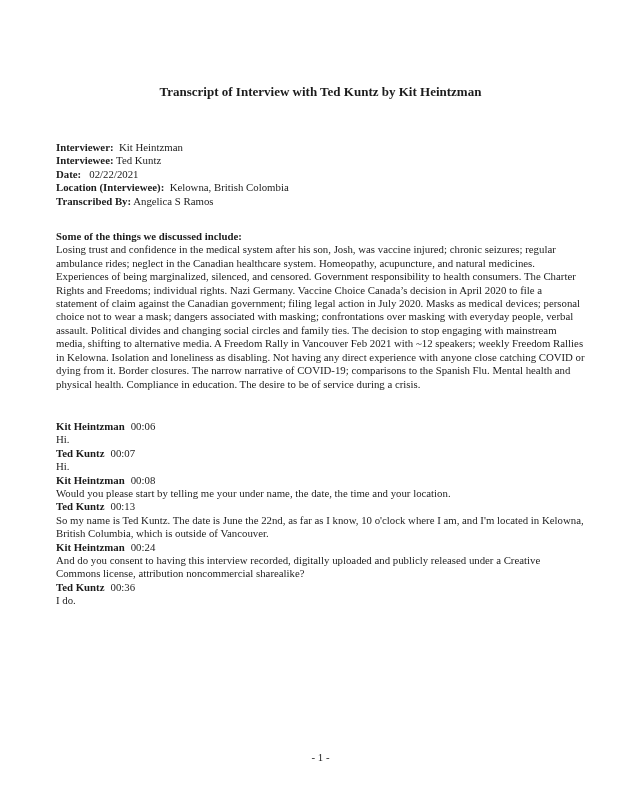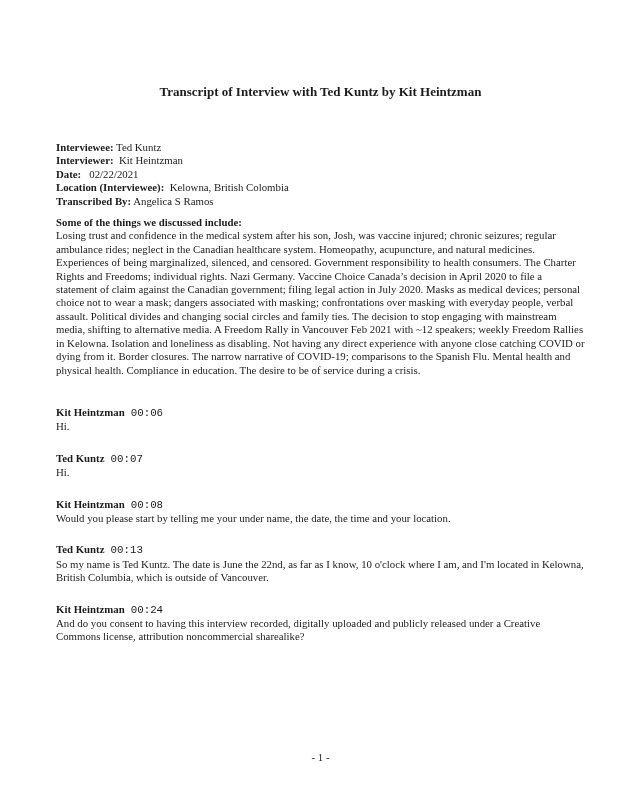--- a/index.html
+++ b/index.html
@@ -30,59 +30,57 @@
   .metadata {
     margin-top: 42px;
   }
   .meta-row .meta-label {
     font-weight: bold;
   }
   .meta-row .meta-value {
     white-space: pre-wrap;
   }
   .summary {
-    margin-top: 8px;
+    margin-top: 22px;
   }
   .summary-heading {
     font-weight: bold;
   }
   .summary-body {
     margin: 0;
   }
   .dlg {
-    margin-top: 18px;
   }
   .dlg.first {
     margin-top: 29px;
   }
   .speaker-name {
     font-weight: bold;
   }
   .timestamp {
     margin-left: 6px;
-    font-family: Liberation Mono, monospace;
   }
   .footer {
     position: absolute;
     top: 751px;
     left: 56px;
     width: 529px;
     text-align: center;
   }
 </style>
 </head>
 <body>
 
 <div class="page">
 
   <h1 class="doc-title">Transcript of Interview with Ted Kuntz by Kit Heintzman</h1>
 
   <div class="metadata">
+    <div class="meta-row"><span class="meta-label">Interviewer:</span><span class="meta-value">  Kit Heintzman</span></div>
     <div class="meta-row"><span class="meta-label">Interviewee:</span><span class="meta-value"> Ted Kuntz</span></div>
-    <div class="meta-row"><span class="meta-label">Interviewer:</span><span class="meta-value">  Kit Heintzman</span></div>
     <div class="meta-row"><span class="meta-label">Date:</span><span class="meta-value">   02/22/2021</span></div>
     <div class="meta-row"><span class="meta-label">Location (Interviewee):</span><span class="meta-value">  Kelowna, British Colombia</span></div>
     <div class="meta-row"><span class="meta-label">Transcribed By:</span><span class="meta-value"> Angelica S Ramos</span></div>
   </div>
 
   <div class="summary">
     <div class="summary-heading">Some of the things we discussed include:</div>
     <p class="summary-body">Losing trust and confidence in the medical system after his son, Josh, was vaccine injured; chronic seizures; regular ambulance rides; neglect in the Canadian healthcare system. Homeopathy, acupuncture, and natural medicines. Experiences of being marginalized, silenced, and censored. Government responsibility to health consumers. The Charter Rights and Freedoms; individual rights. Nazi Germany. Vaccine Choice Canada’s decision in April 2020 to file a statement of claim against the Canadian government; filing legal action in July 2020. Masks as medical devices; personal choice not to wear a mask; dangers associated with masking; confrontations over masking with everyday people, verbal assault. Political divides and changing social circles and family ties. The decision to stop engaging with mainstream media, shifting to alternative media. A Freedom Rally in Vancouver Feb 2021 with ~12 speakers; weekly Freedom Rallies in Kelowna. Isolation and loneliness as disabling. Not having any direct experience with anyone close catching COVID or dying from it. Border closures. The narrow narrative of COVID-19; comparisons to the Spanish Flu. Mental health and physical health. Compliance in education. The desire to be of service during a crisis.</p>
   </div>
 
@@ -104,16 +102,20 @@
   <div class="dlg">
     <div><span class="speaker-name">Ted Kuntz</span><span class="timestamp">00:13</span></div>
     <div class="dlg-text">So my name is Ted Kuntz. The date is June the 22nd, as far as I know, 10 o'clock where I am, and I'm located in Kelowna, British Columbia, which is outside of Vancouver.</div>
   </div>
 
   <div class="dlg">
     <div><span class="speaker-name">Kit Heintzman</span><span class="timestamp">00:24</span></div>
     <div class="dlg-text">And do you consent to having this interview recorded, digitally uploaded and publicly released under a Creative Commons license, attribution noncommercial sharealike?</div>
   </div>
 
+  <div class="dlg">
+    <div><span class="speaker-name">Ted Kuntz</span><span class="timestamp">00:36</span></div>
+    <div class="dlg-text">I do.</div>
+  </div>
 
   <div class="footer">- 1 -</div>
 
 </div>
 
 </body></html>

